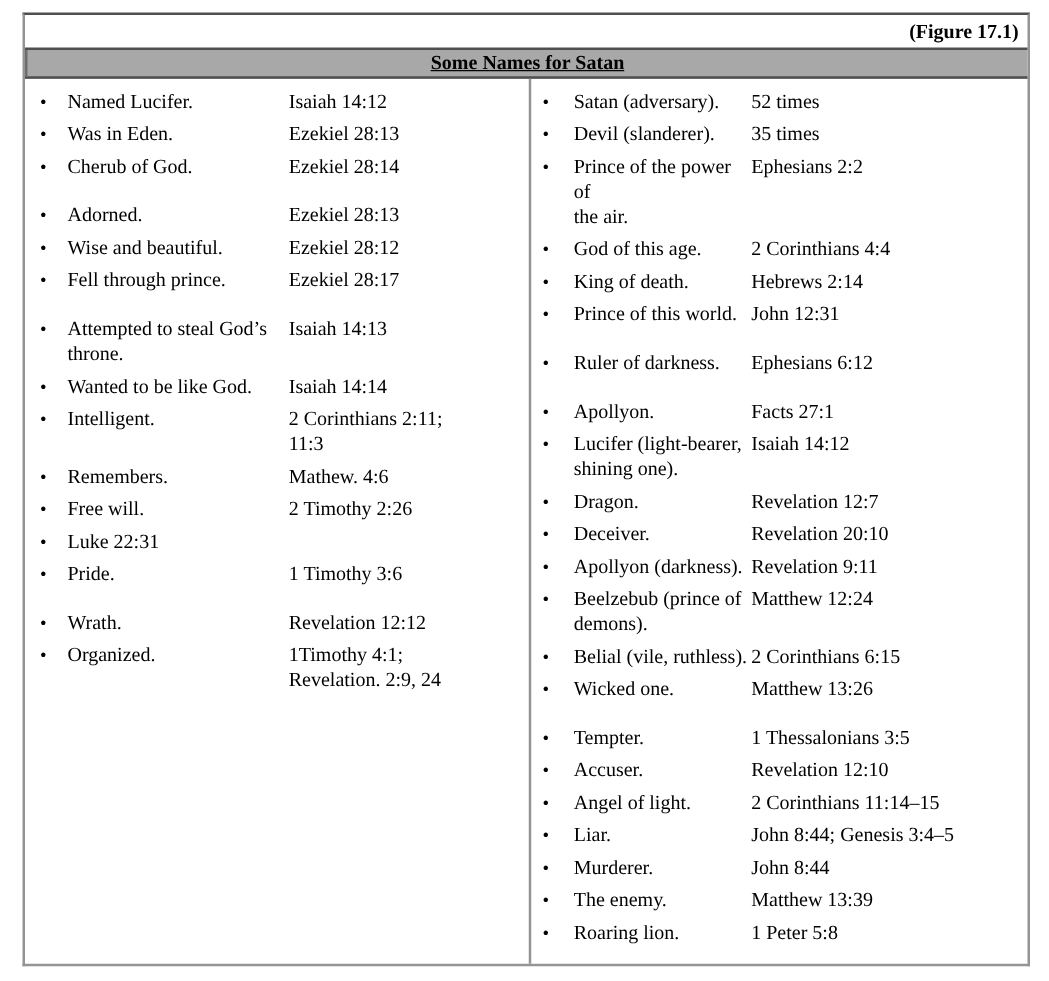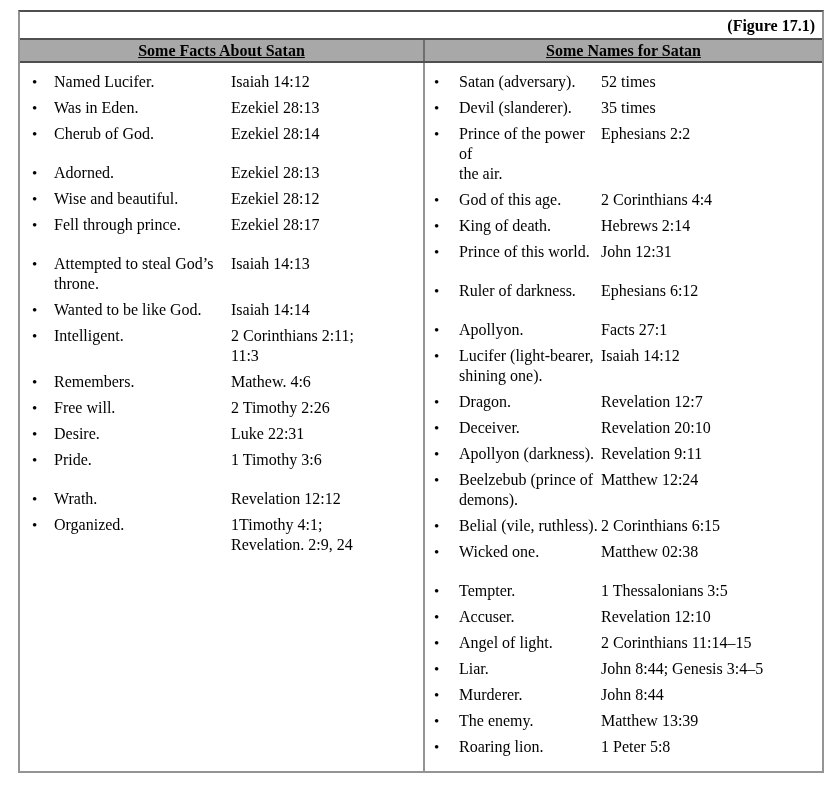--- a/index.html
+++ b/index.html
@@ -51,23 +51,20 @@
   .cell--names .term{flex:0 0 142px;}
   .ref{flex:1 1 auto;white-space:pre-line;}
 </style>
 </head>
 <body>
 
 <div class="sheet">
   <div class="figure-row">(Figure 17.1)</div>
 
   <div class="header-row">
-    <div class="header-cell">
-      <span class="hdr-text">Some Facts About Satan</span>
-    </div>
     <div class="header-cell right">
       <span class="hdr-text">Some Names for Satan</span>
     </div>
   </div>
 
   <div class="content-row">
     <div class="cell cell--facts" id="col0">
         <div class="item">
           <span class="bullet">•</span>
           <span class="term">Named Lucifer.</span>
@@ -120,21 +117,20 @@
           <span class="term">Remembers.</span>
           <span class="ref">Mathew. 4:6</span>
         </div>
         <div class="item">
           <span class="bullet">•</span>
           <span class="term">Free will.</span>
           <span class="ref">2 Timothy 2:26</span>
         </div>
         <div class="item">
           <span class="bullet">•</span>
-          <span class="term">Desire.</span>
           <span class="ref">Luke 22:31</span>
         </div>
         <div class="item">
           <span class="bullet">•</span>
           <span class="term">Pride.</span>
           <span class="ref">1 Timothy 3:6</span>
         </div>
         <div class="item gap">
           <span class="bullet">•</span>
           <span class="term">Wrath.</span>
@@ -217,21 +213,21 @@
           <span class="ref">Matthew 12:24</span>
         </div>
         <div class="item">
           <span class="bullet">•</span>
           <span class="term">Belial (vile, ruthless).</span>
           <span class="ref">2 Corinthians 6:15</span>
         </div>
         <div class="item">
           <span class="bullet">•</span>
           <span class="term">Wicked one.</span>
-          <span class="ref">Matthew 02:38</span>
+          <span class="ref">Matthew 13:26</span>
         </div>
         <div class="item gap">
           <span class="bullet">•</span>
           <span class="term">Tempter.</span>
           <span class="ref">1 Thessalonians 3:5</span>
         </div>
         <div class="item">
           <span class="bullet">•</span>
           <span class="term">Accuser.</span>
           <span class="ref">Revelation 12:10</span>

